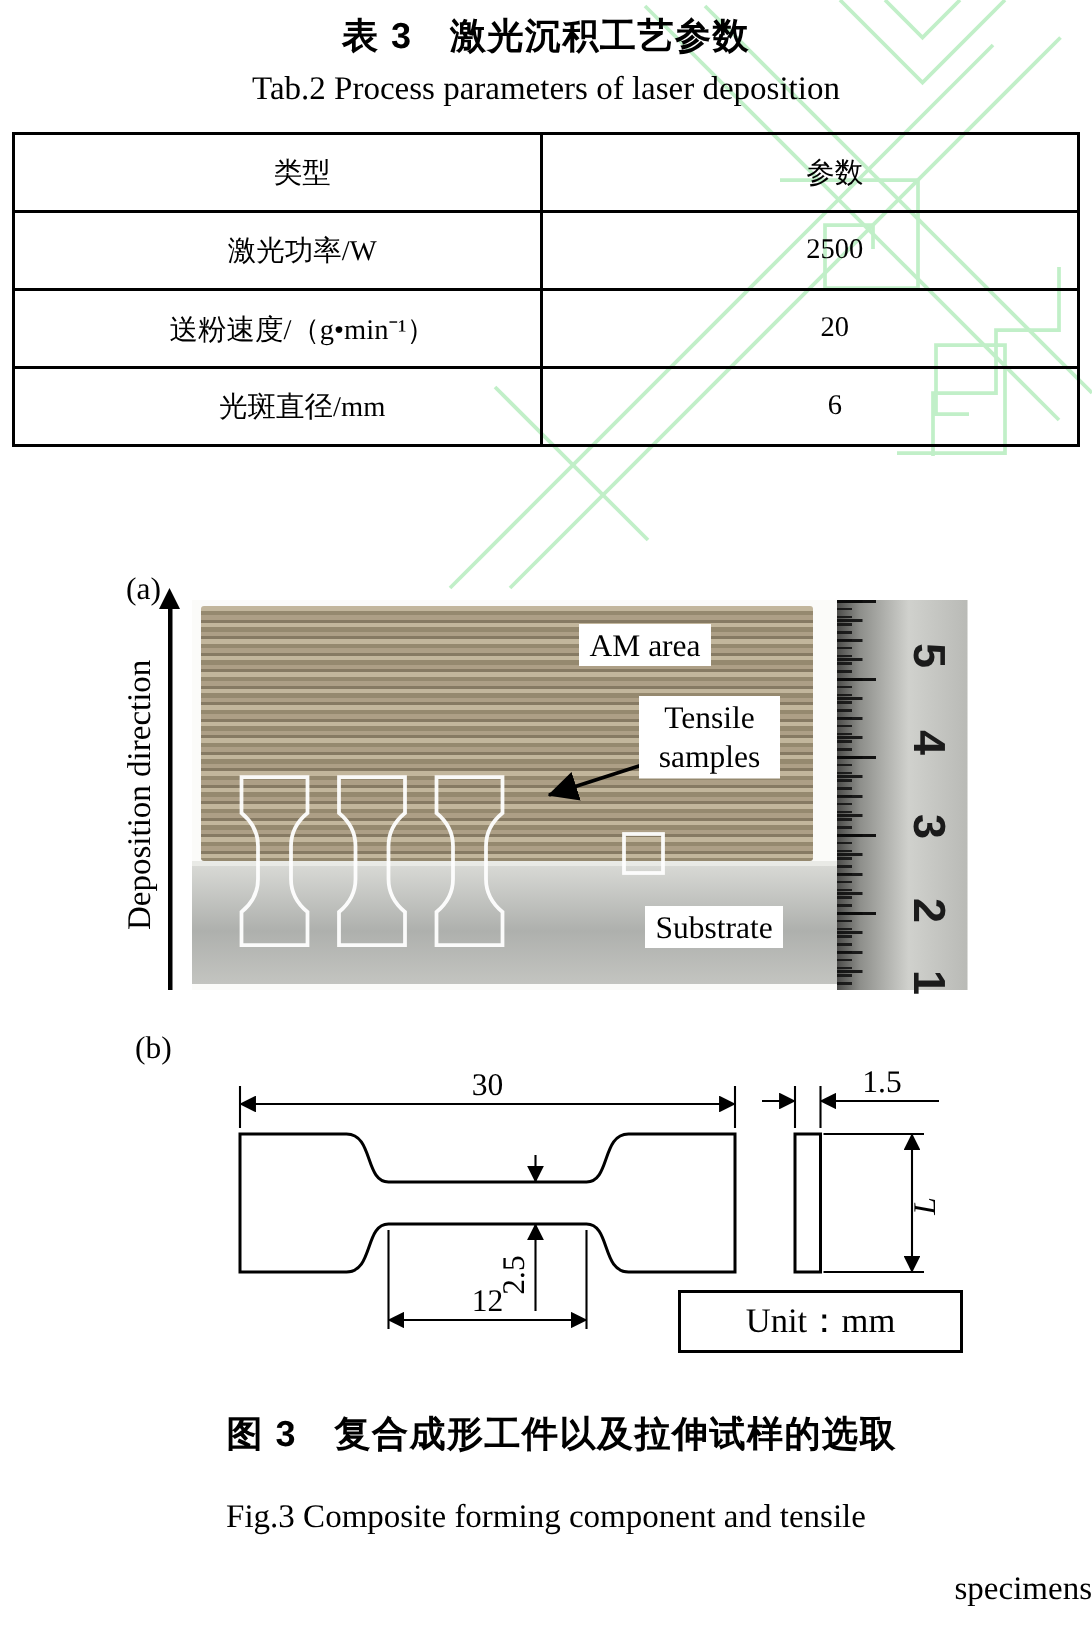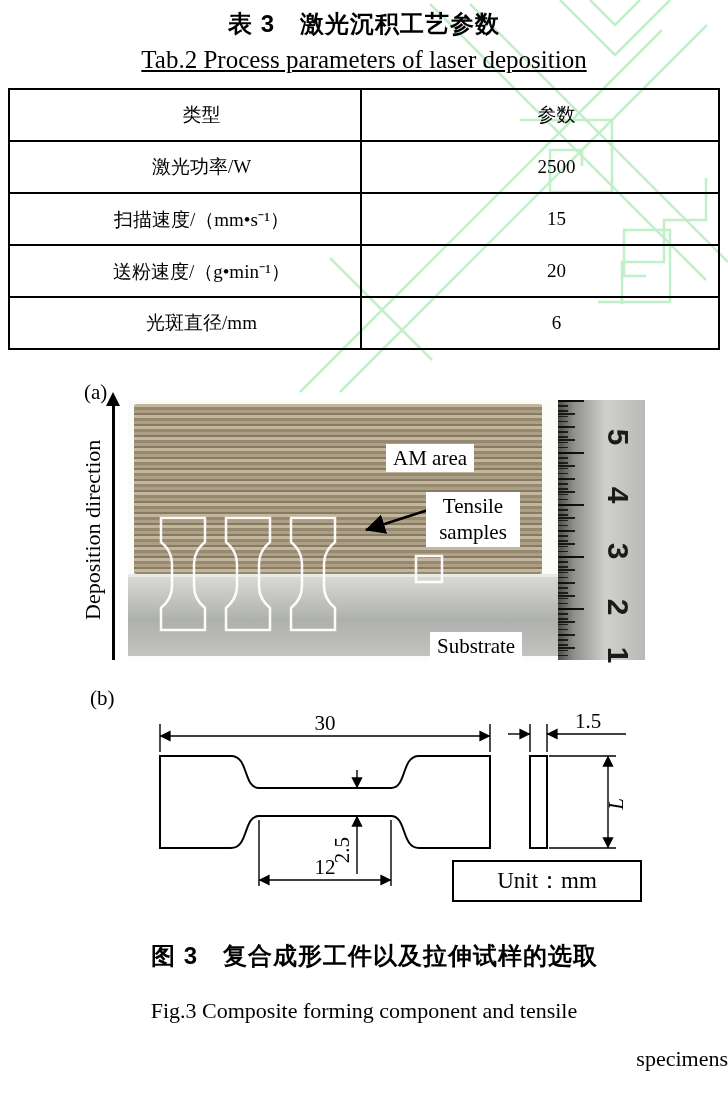--- a/index.html
+++ b/index.html
@@ -9,21 +9,21 @@
     font-family:"Liberation Serif", serif; color:#000; overflow:hidden;
   }
   .abs { position:absolute; z-index:1; }
 
   
   .watermark { position:absolute; inset:0; z-index:0; pointer-events:none; }
 
   
   .title-zh { top:8px; left:0; width:100%; text-align:center;
     font:bold 24px "Liberation Sans", sans-serif; letter-spacing:1px; }
-  .title-en { top:46px; left:0; width:100%; text-align:center; font-size:25px;text-decoration:underline; }
+  .title-en { top:46px; left:0; width:100%; text-align:center; font-size:22px; }
   .cap-zh { top:940px; left:0; width:100%; text-align:center;
     font:bold 24px "Liberation Sans", sans-serif; letter-spacing:1px;padding-left:21px; }
   .cap-en1 { top:998px; left:0; width:100%; text-align:center; font-size:22px; }
   .cap-en2 { top:1046px; left:0; width:100%; text-align:right; font-size:22px; }
 
   
   table.params { position:absolute; z-index:1; top:88px; left:8px; width:712px;
     border-collapse:collapse; background:transparent; }
   table.params th, table.params td {
     border:2px solid #000; height:52px; text-align:center; vertical-align:middle;
@@ -65,21 +65,21 @@
     background:repeating-linear-gradient(180deg, rgba(15,15,15,.85) 0 1.6px, transparent 1.6px 5.2px); }
   .ruler .t2 { position:absolute; left:0; top:0; width:17px; height:100%;
     background:repeating-linear-gradient(180deg, rgba(15,15,15,.9) 0 1.8px, transparent 1.8px 13px); }
   .ruler .t3 { position:absolute; left:0; top:0; width:26px; height:100%;
     background:repeating-linear-gradient(180deg, rgba(10,10,10,.95) 0 2.2px, transparent 2.2px 52px); }
   .rn { position:absolute; left:44px; width:32px; text-align:center;
     font:bold 30px "Liberation Sans", sans-serif; color:#1b1b1b;
     transform:rotate(90deg); }
   .outlines { position:absolute; inset:0; width:100%; height:100%; }
   .plabel { position:absolute; background:#ffffff; color:#000; font-size:21px;
-    padding:1px 7px; text-align:center; line-height:1.25;margin-top:28px; }
+    padding:1px 7px; text-align:center; line-height:1.25; }
   .pl-am { left:258px; top:16px; }
   .pl-ts { left:298px; top:64px; width:94px; padding:1px 4px; }
   .pl-sub { left:302px; top:204px; }
 
   
   .drawing { left:110px; top:698px; width:570px; height:218px; }
   .drawing text { font-family:"Liberation Serif", serif; font-size:21px;
     fill:#000; text-anchor:middle; }
   .unit-box { left:452px; top:860px; width:190px; height:42px;
     border:2.2px solid #000; text-align:center; line-height:38px; font-size:23px;
@@ -112,24 +112,20 @@
     <thead>
       <tr>
         <th>类型</th>
         <th>参数</th>
       </tr>
     </thead>
     <tbody>
       <tr>
         <td>激光功率/W</td>
         <td>2500</td>
-      </tr>
-      <tr>
-        <td>扫描速度/（mm•s⁻¹）</td>
-        <td>15</td>
       </tr>
       <tr>
         <td>送粉速度/（g•min⁻¹）</td>
         <td>20</td>
       </tr>
       <tr>
         <td>光斑直径/mm</td>
         <td>6</td>
       </tr>
     </tbody>

